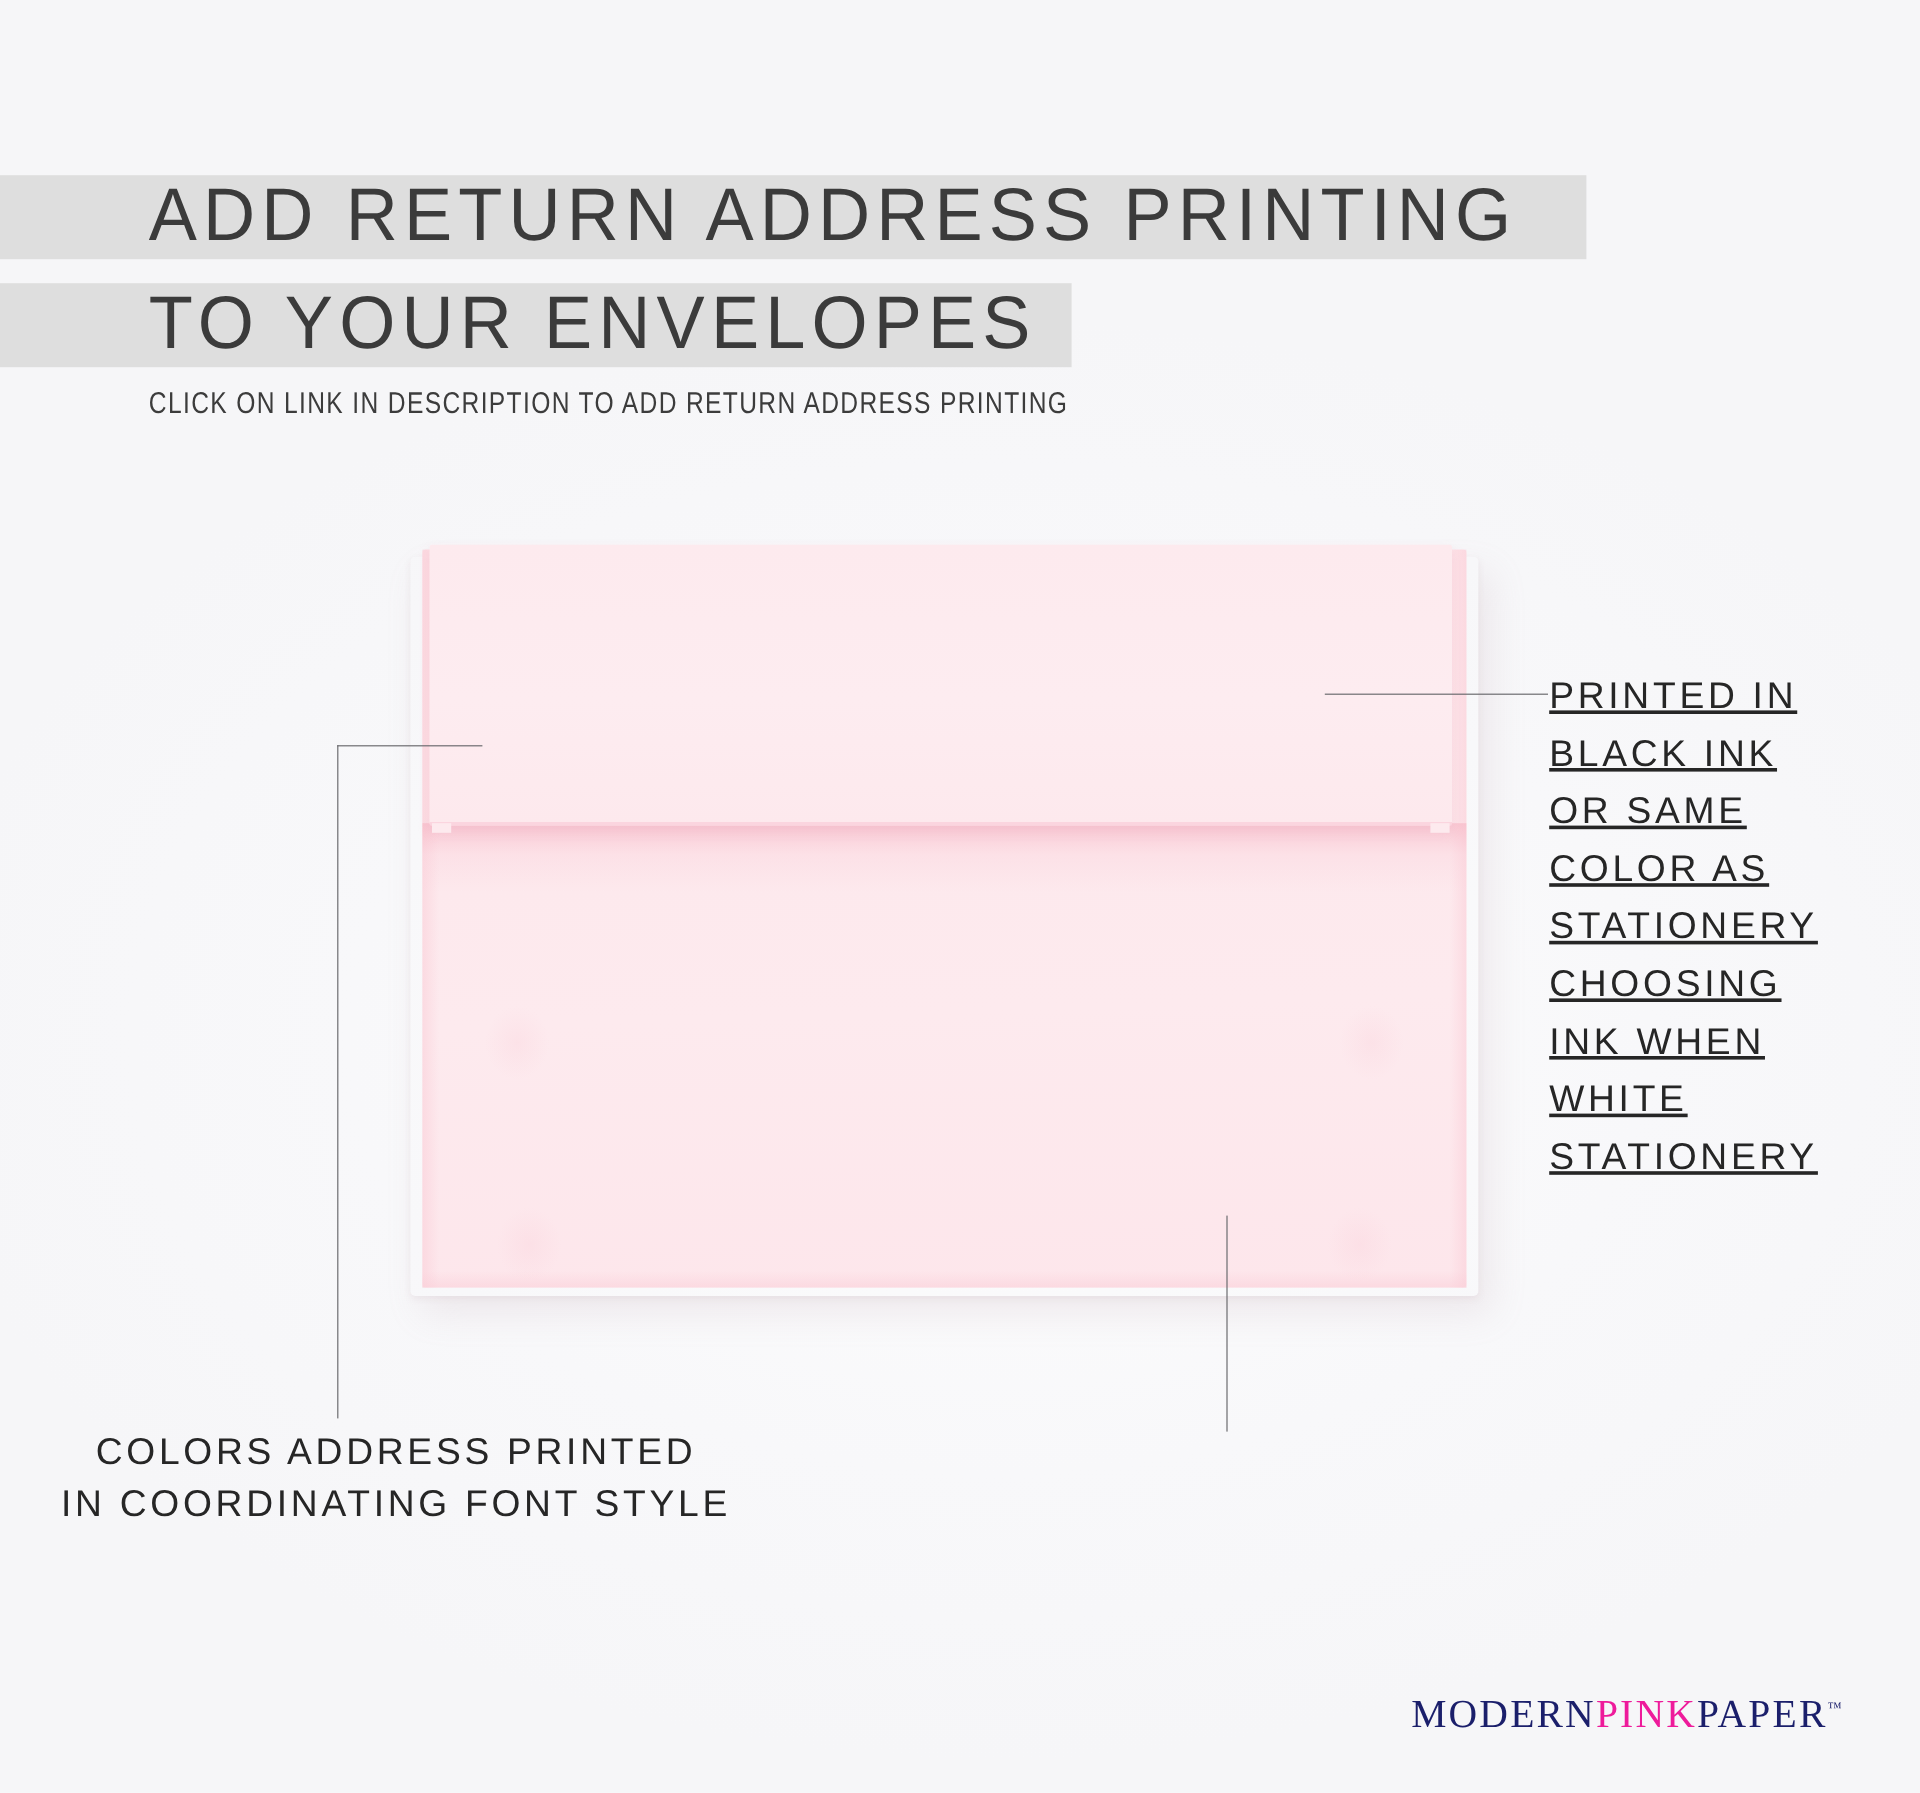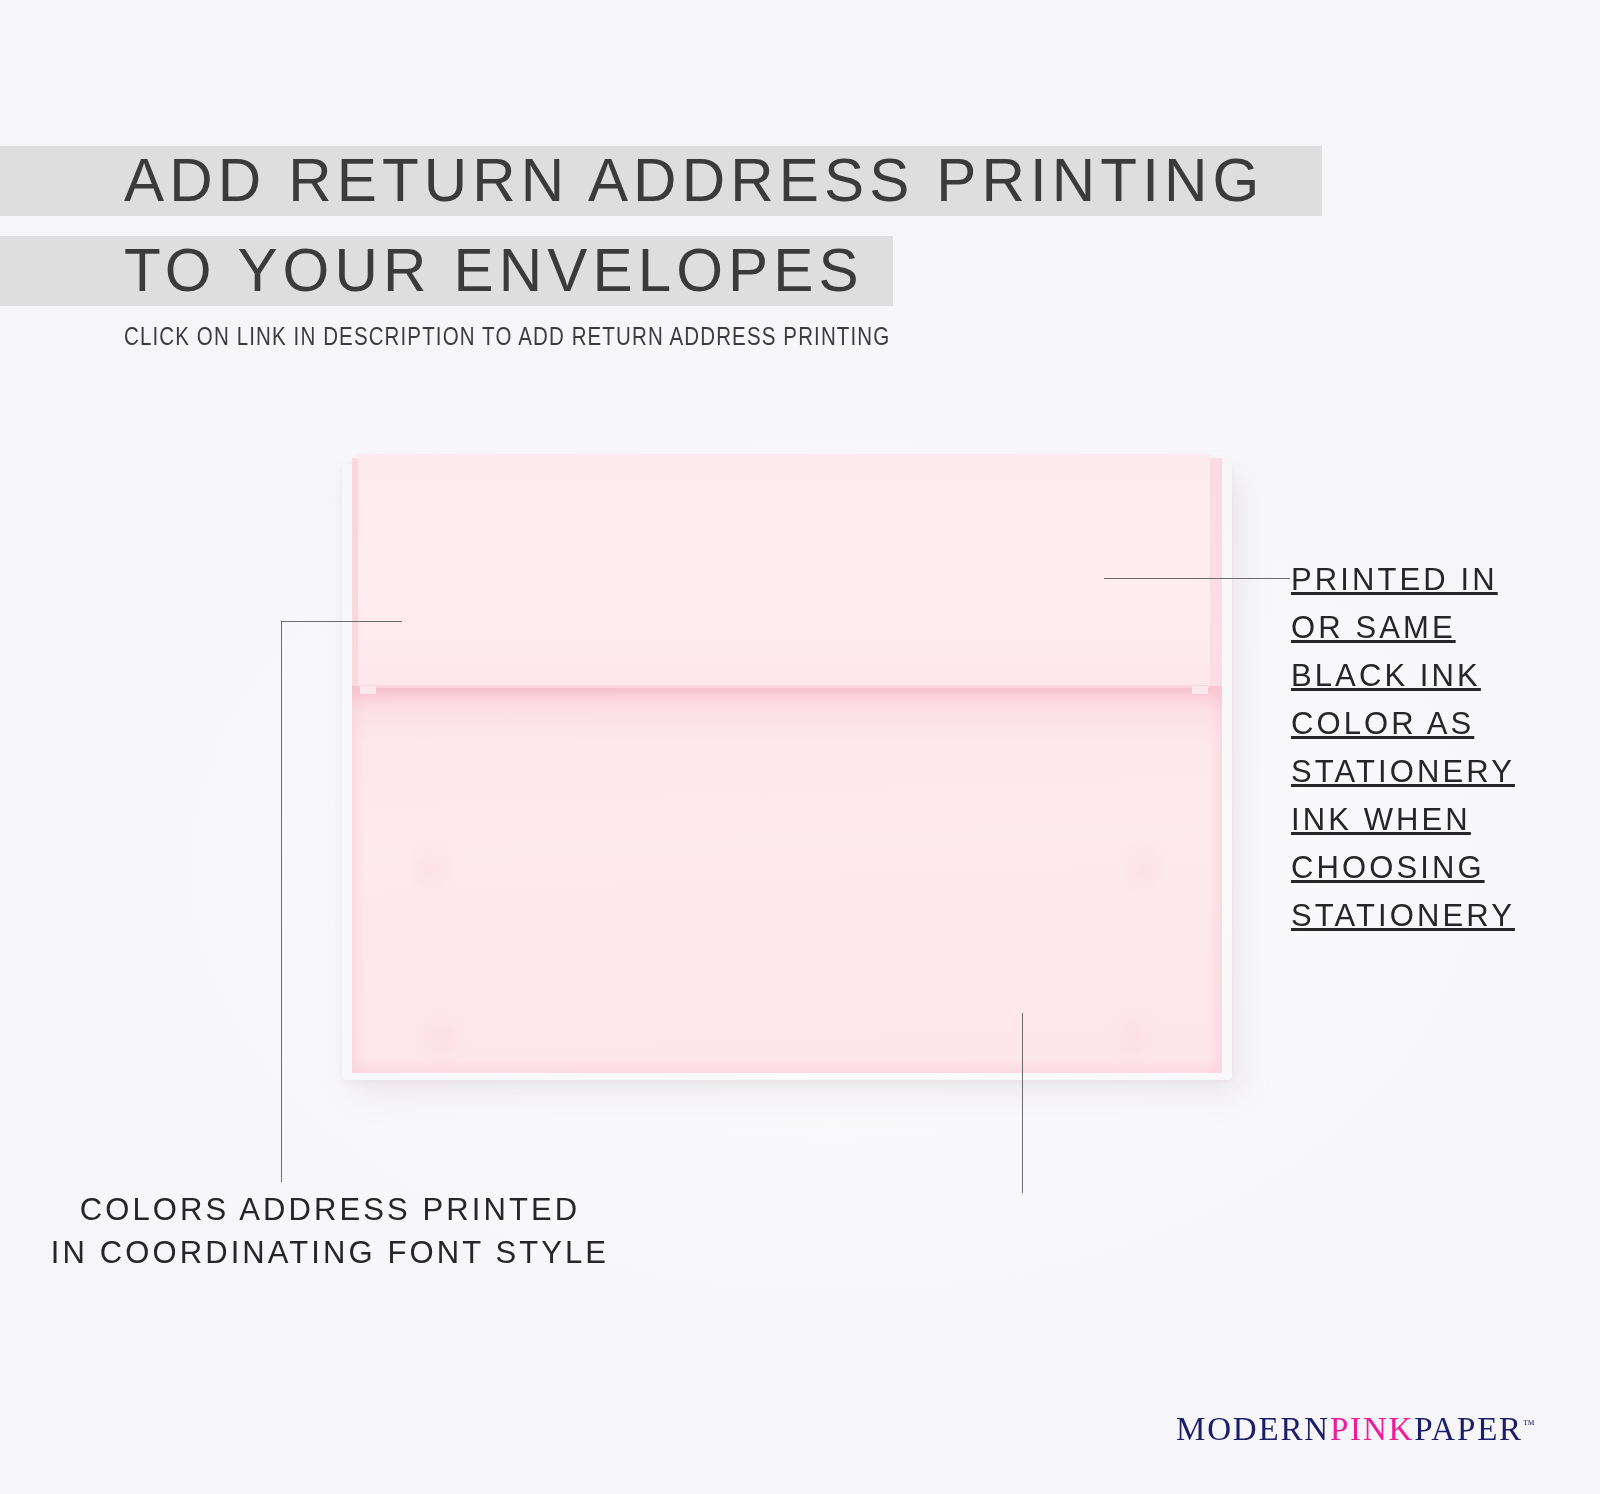--- a/index.html
+++ b/index.html
@@ -271,26 +271,27 @@
     </div>
   </div>
 
   <div id="leader-right" class="leader leader-h"></div>
   <div id="leader-left-h" class="leader leader-h"></div>
   <div id="leader-left-v" class="leader leader-v"></div>
   <div id="leader-center-v" class="leader leader-v"></div>
 
   <div id="callout-right" class="callout">
     <span class="ln">PRINTED IN</span>
+    <span class="ln">BLACK INK</span>
     <span class="ln">OR SAME</span>
-    <span class="ln">BLACK INK</span>
     <span class="ln">COLOR AS</span>
     <span class="ln">STATIONERY</span>
+    <span class="ln">CHOOSING</span>
     <span class="ln">INK WHEN</span>
-    <span class="ln">CHOOSING</span>
+    <span class="ln">WHITE</span>
     <span class="ln">STATIONERY</span>
   </div>
 
   <div id="callout-bottom-left" class="callout">
     <span class="ln">COLORS ADDRESS PRINTED</span>
     <span class="ln">IN COORDINATING FONT STYLE</span>
   </div>
 
 
   <div id="logo"><span class="navy">MODERN</span><span class="pink">PINK</span><span class="navy">PAPER</span><span class="tm">™</span></div>

